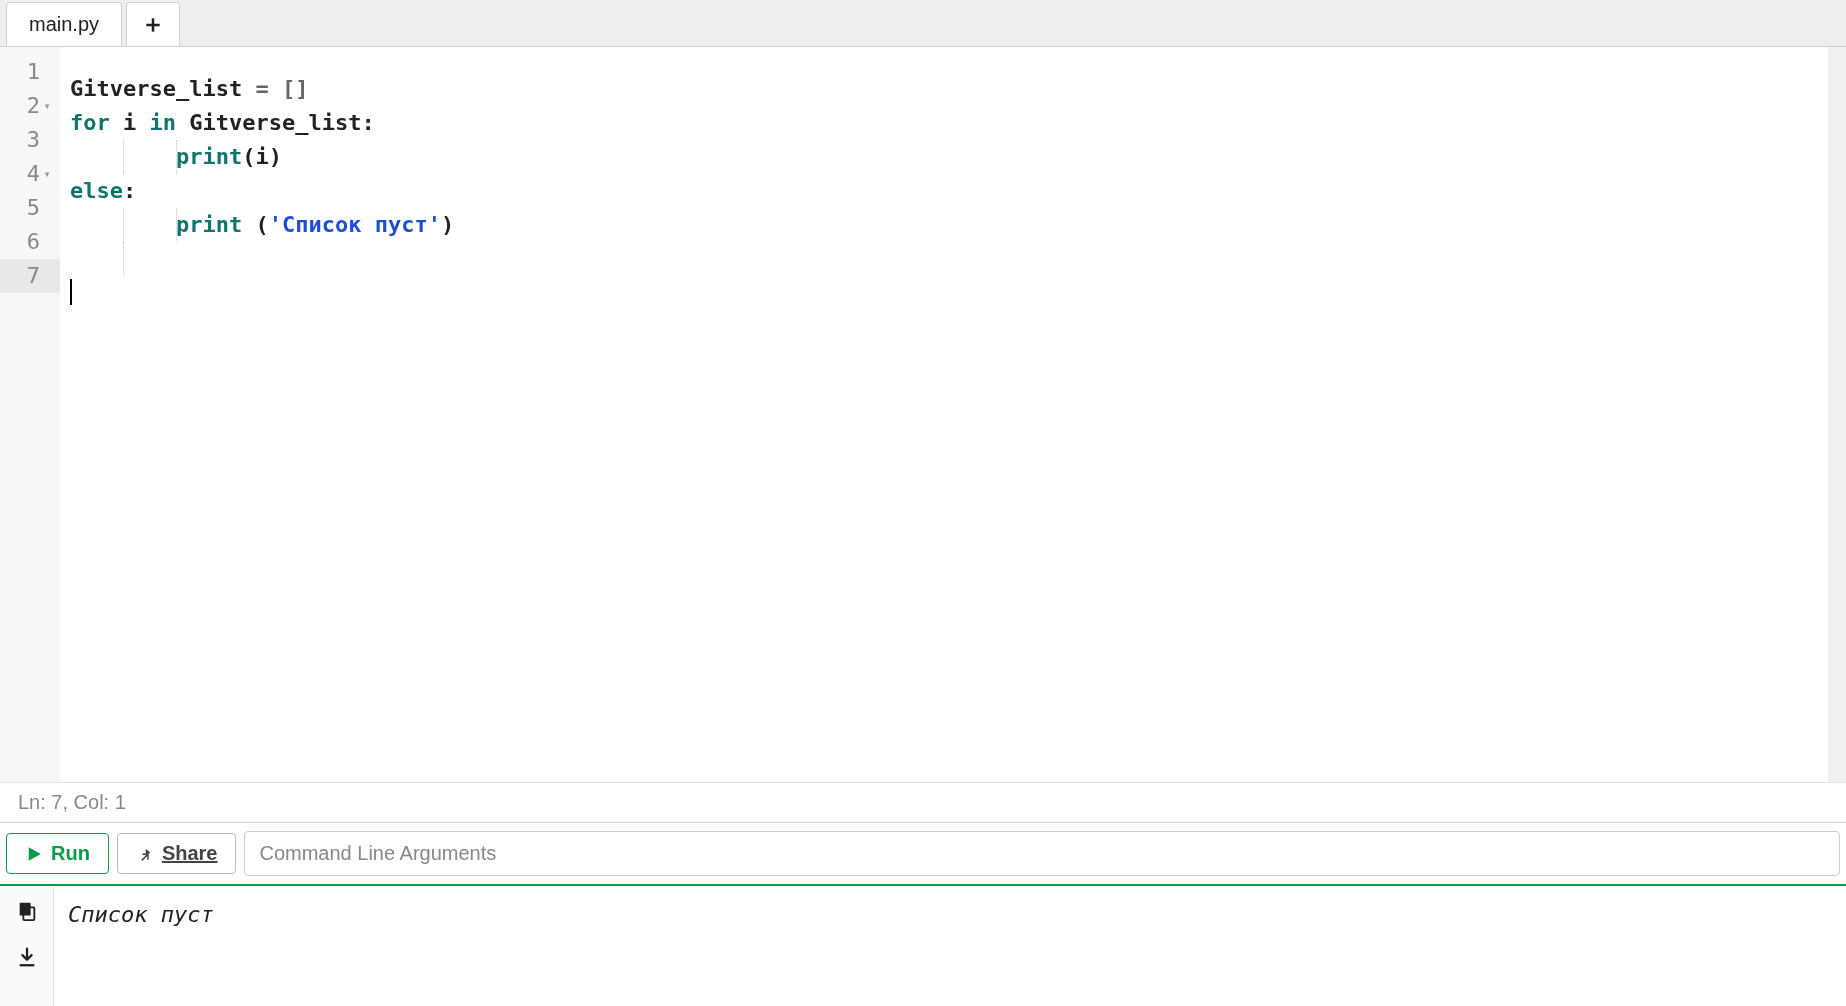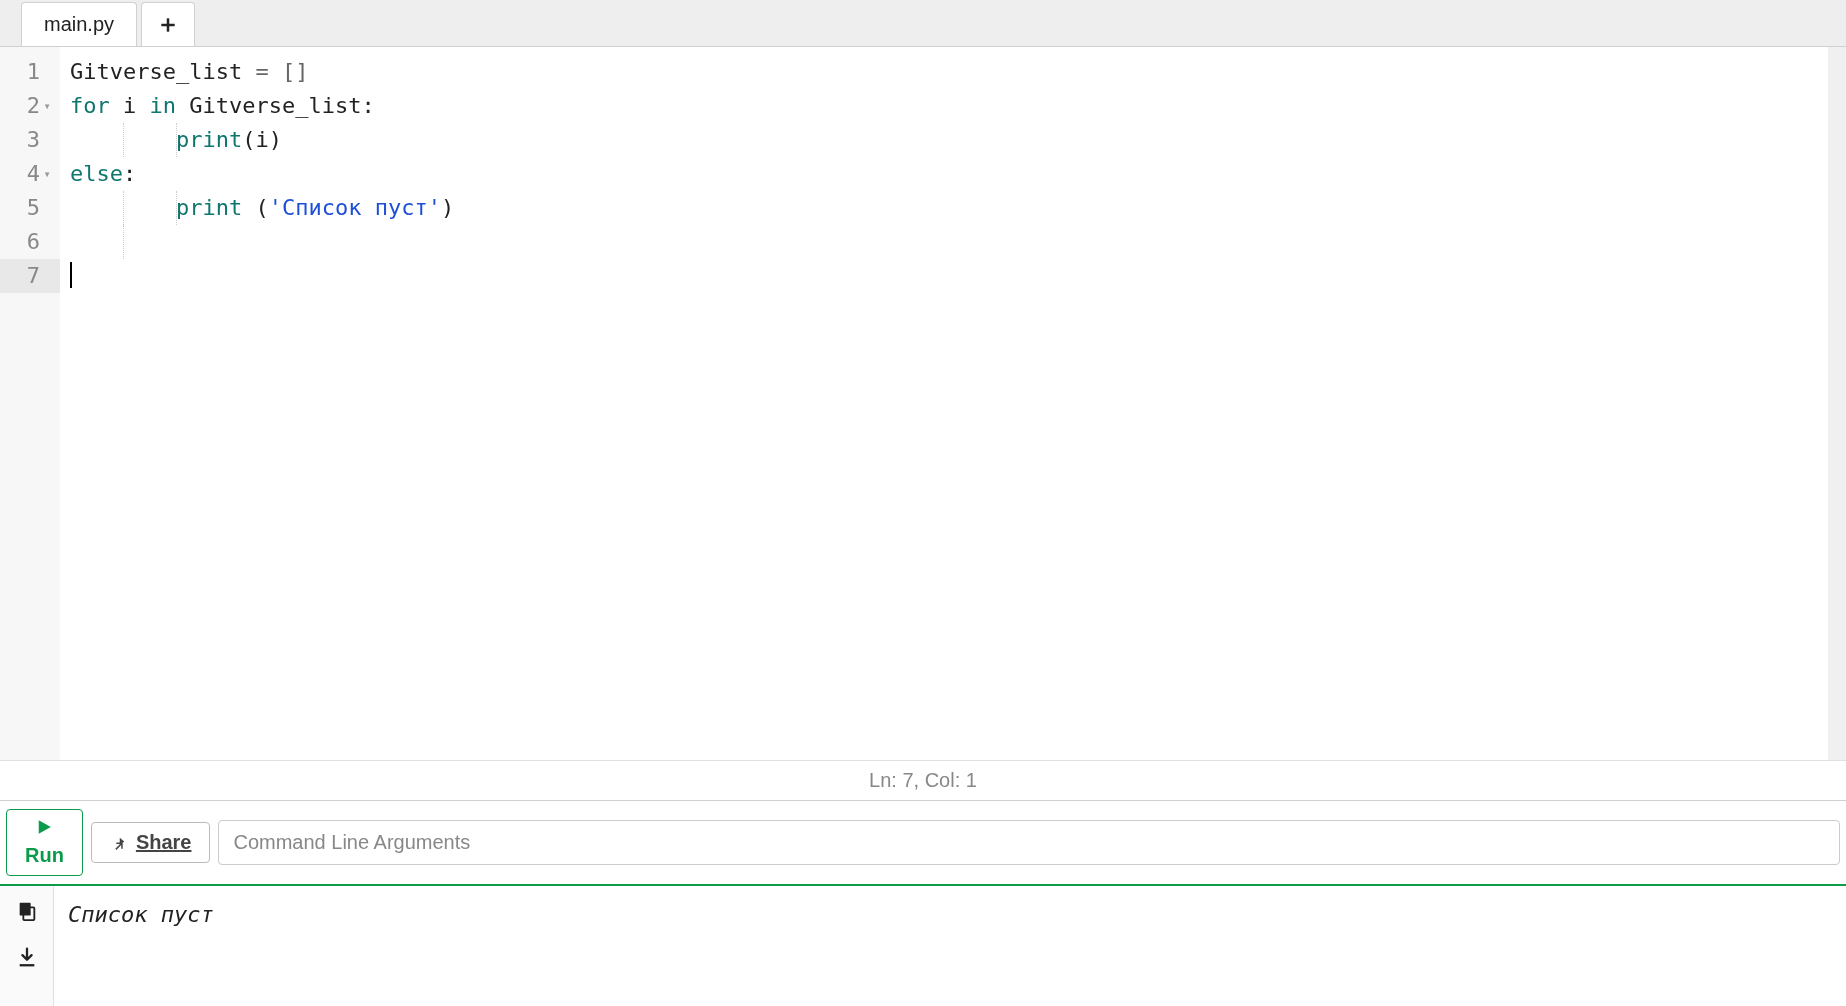--- a/index.html
+++ b/index.html
@@ -14,21 +14,21 @@
       height: 1006px;
       display: flex;
       flex-direction: column;
       overflow: hidden;
     }
     .tabs-bar {
       display: flex;
       background: #eeeeee;
       border-bottom: 1px solid #d0d0d0;
       align-items: stretch;
-      padding-left: 21px;
+      padding-left: 6px;
       padding-top: 2px;
     }
     .tab {
       background: #ffffff;
       border: 1px solid #d0d0d0;
       border-bottom: none;
       border-radius: 4px 4px 0 0;
       padding: 10px 22px;
       font-size: 20px;
       color: #222;
@@ -81,24 +81,25 @@
     .fold-marker {
       width: 10px;
       text-align: center;
       color: #999;
       font-size: 12px;
     }
     .code-content {
       flex: 1;
       font-family: "Menlo", "Consolas", monospace;
       font-size: 22px;
-      padding-top: 8px;
+      padding-top: 25px;
       padding-left: 10px;
       white-space: pre;
       position: relative;
+      font-weight: bold;
     }
     .code-line {
       height: 34px;
       line-height: 34px;
       position: relative;
     }
     .indent-guide {
       position: absolute;
       left: 0;
       top: 0;
@@ -116,21 +117,20 @@
     .kw { color: #0f766e; }
     .str { color: #1d4ed8; }
     .ident { color: #222; }
     .op { color: #666; }
     .status-line {
       background: #ffffff;
       border-top: 1px solid #e0e0e0;
       padding: 8px 18px;
       font-size: 20px;
       color: #888;
-      text-align: center;
     }
     .toolbar {
       display: flex;
       background: #ffffff;
       border-top: 1px solid #d0d0d0;
       border-bottom: 2px solid #0b9b4a;
       padding: 8px 6px;
       gap: 8px;
       align-items: center;
     }
@@ -142,21 +142,20 @@
       font-size: 20px;
       font-weight: 600;
       display: flex;
       align-items: center;
       gap: 8px;
       cursor: pointer;
     }
     .btn.run {
       border-color: #0b9b4a;
       color: #0b9b4a;
-      flex-direction: column;
     }
     .btn.share {
       color: #444;
       text-decoration: underline;
     }
     .cli-input {
       flex: 1;
       border: 1px solid #ccc;
       border-radius: 4px;
       padding: 10px 14px;

